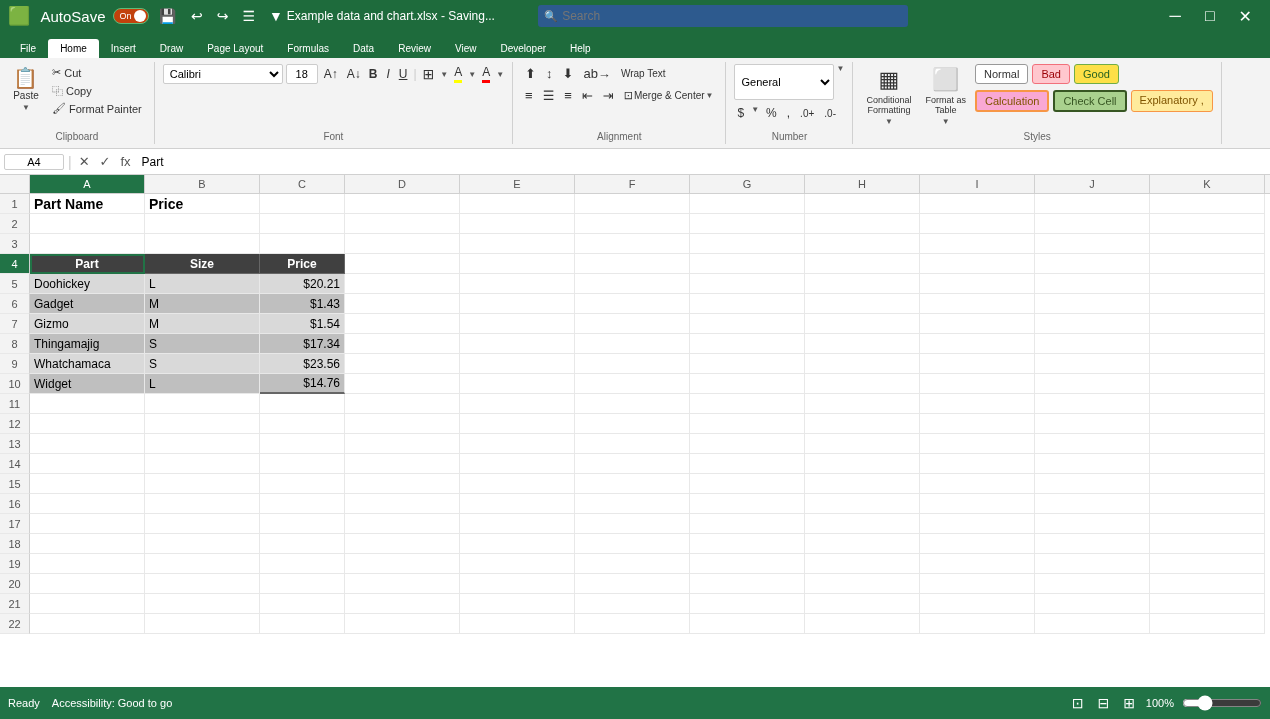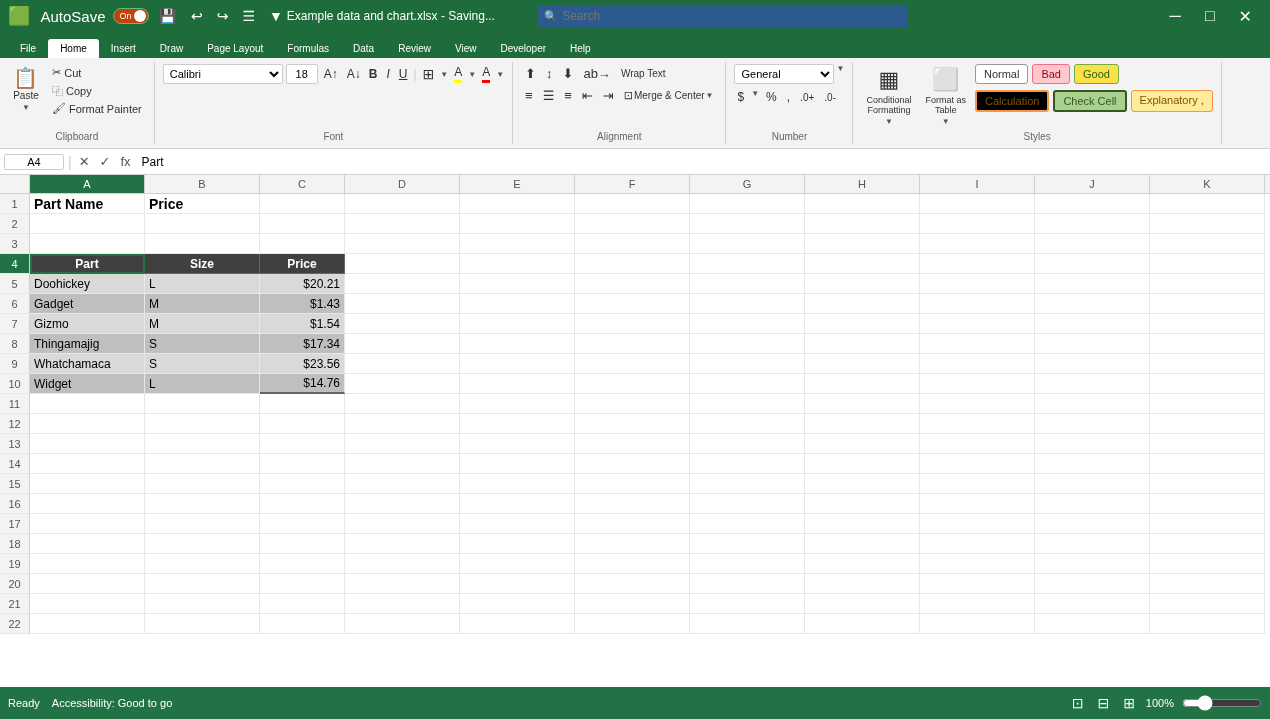--- a/index.html
+++ b/index.html
@@ -172,39 +172,39 @@
       border-radius: 2px;
       font-size: 13px;
       color: #333;
     }
 
     
     .number-controls { display: flex; flex-direction: column; gap: 3px; }
     .num-format-select {
       border: 1px solid #ccc;
       border-radius: 2px;
-      height: 20px;
+      height: 36px;
       font-size: 11px;
       padding: 0 2px;
       background: white;
       width: 100px;
     }
     .num-row { display: flex; gap: 2px; }
     .style-cell {
       padding: 3px 8px;
       border-radius: 3px;
       font-size: 11px;
       cursor: pointer;
       white-space: nowrap;
       border: 1px solid transparent;
     }
     .style-normal { background: white; border-color: #999; color: #333; }
     .style-bad { background: #ffc7ce; border-color: #f1707b; color: #9c0006; }
     .style-good { background: #fde047; border-color: #70ad47; color: #276221; }
-    .style-calculation { background: #000000; border-color: #f79646; color: #7f5400; border: 2px solid #f79646; }
+    .style-calculation { background: #f9a8d4; border-color: #f79646; color: #7f5400; border: 2px solid #f79646; }
     .style-check { background: #a9d18e; border-color: #375623; color: #375623; border: 2px solid #375623; }
     .style-explanatory { background: #ffeb9c; color: #7f5400; border-color: #f79646; }
 
     
     .formula-bar {
       background: white;
       border-bottom: 1px solid #d0d0d0;
       display: flex;
       align-items: center;
       height: 26px;

